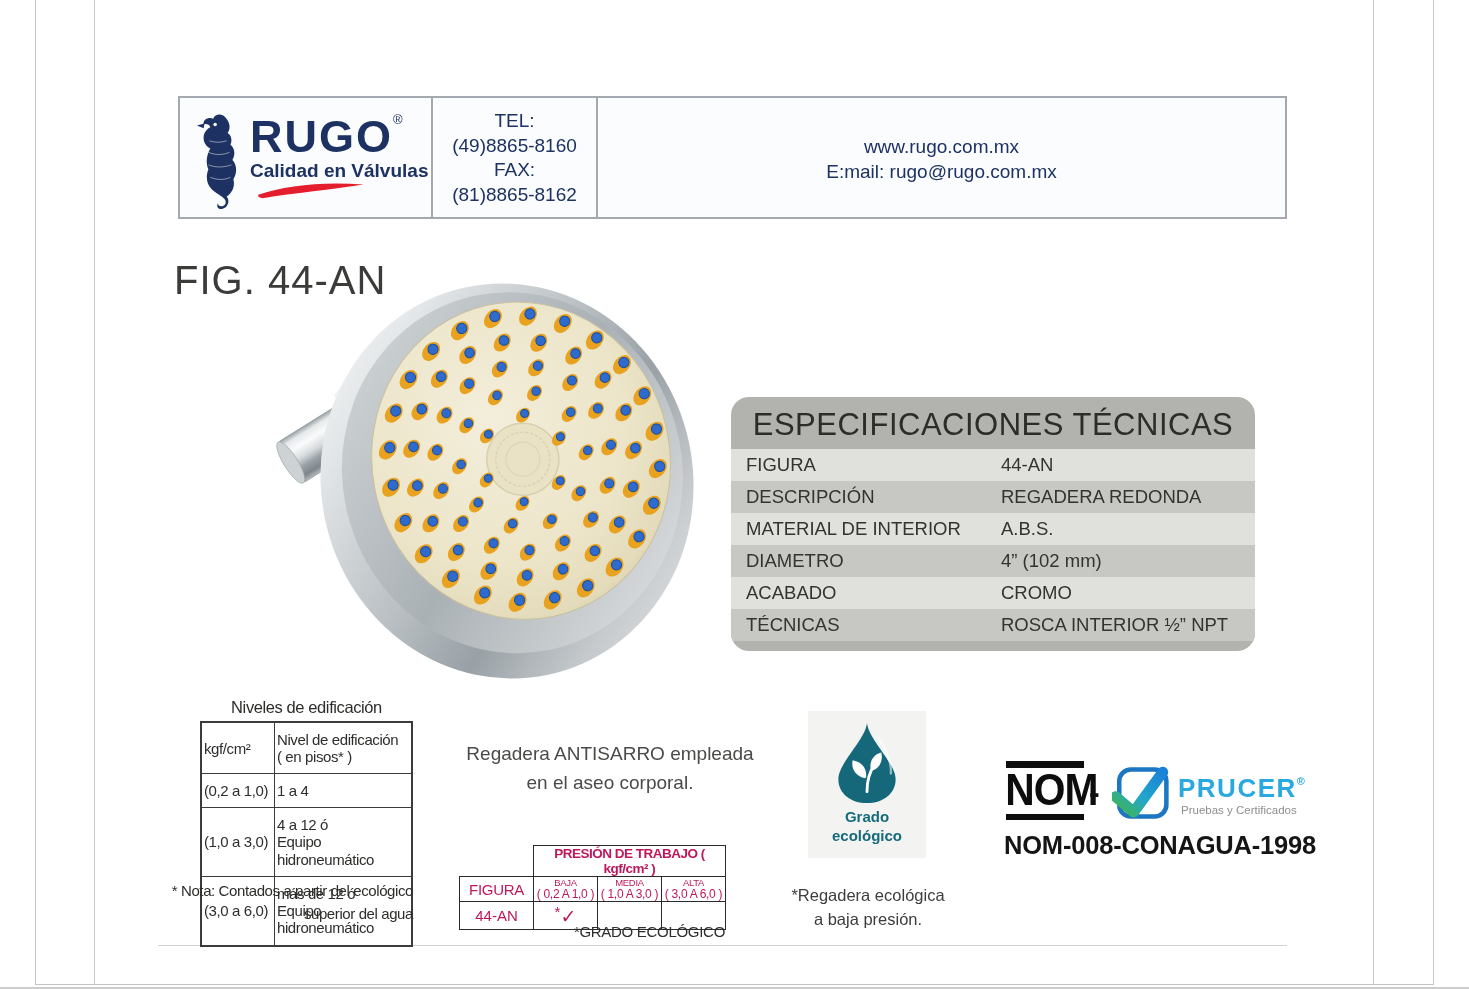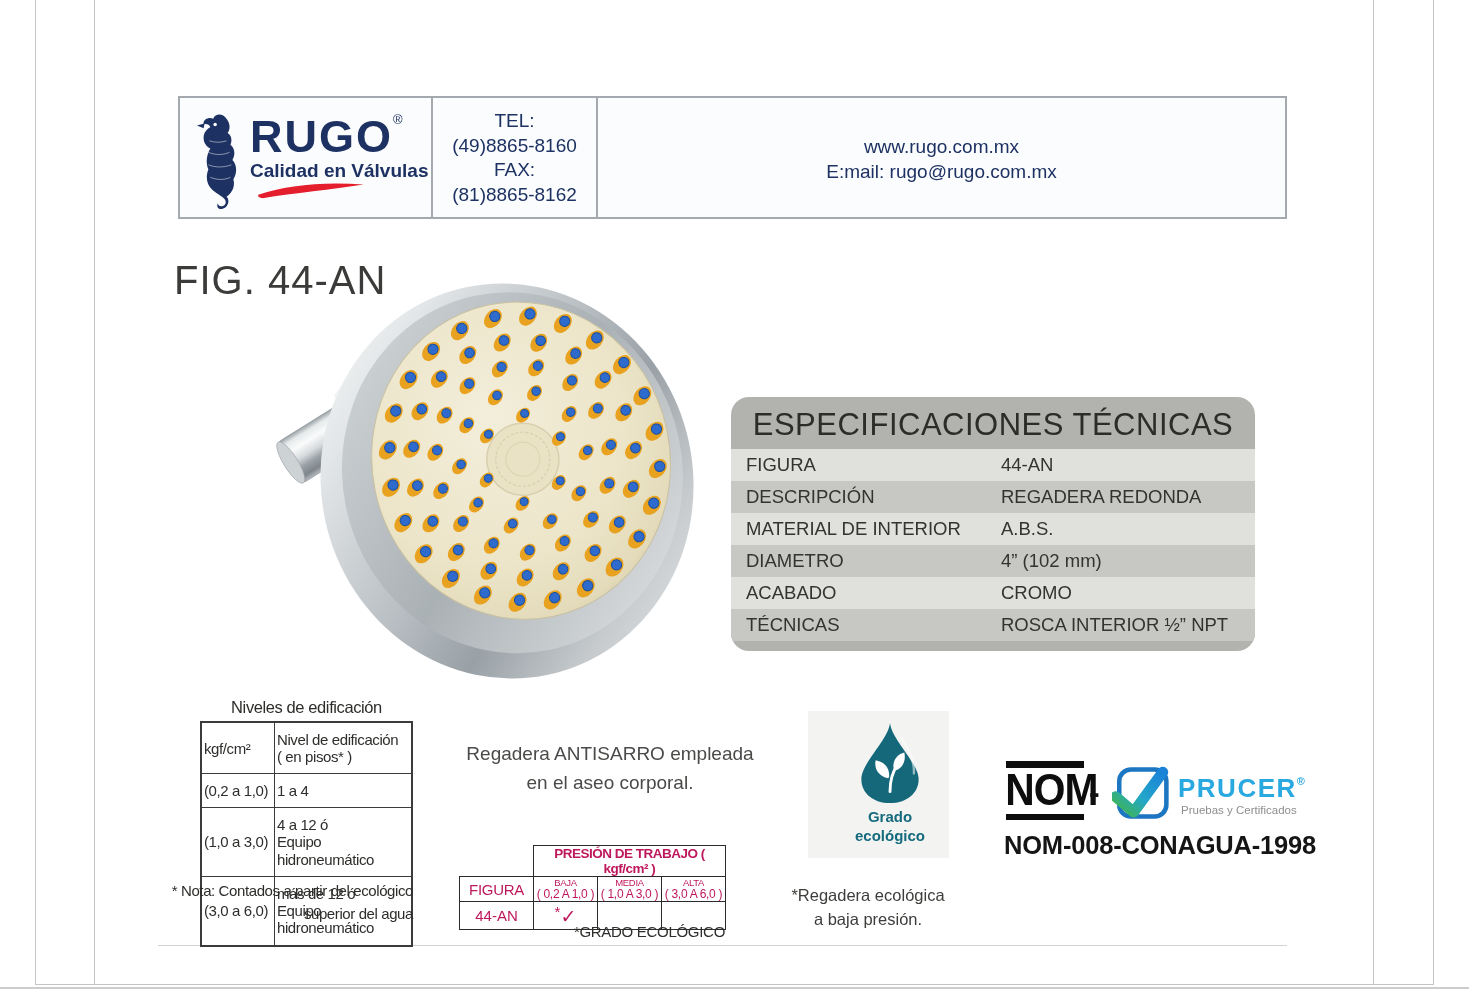--- a/index.html
+++ b/index.html
@@ -70,21 +70,21 @@
   .pres-head .rg{font-size:12px;line-height:1.05;letter-spacing:-0.3px;}
   .pres-figura{font-size:15px;letter-spacing:-0.3px;}
   .pres-data{height:28px;font-size:15px;}
   .checkcell .star{font-size:15px;vertical-align:6px;}
   .checkcell .mark{font-size:19px;}
   #presion-note{position:absolute;left:459px;top:923px;width:266px;text-align:right;
     font-size:15px;color:#2e2e2c;letter-spacing:-0.3px;}
 
   
   #eco-badge{position:absolute;left:808px;top:711px;width:118px;height:147px;background:#f3f3f1;
-    display:flex;flex-direction:column;align-items:center;padding-left:23px;}
+    display:flex;flex-direction:column;align-items:center;}
   #eco-badge svg{margin-top:10px;}
   #eco-label{margin-top:3px;text-align:center;font-size:15px;font-weight:700;color:#156b7d;line-height:1.25;}
   #eco-note{position:absolute;left:780px;top:884px;width:176px;text-align:center;
     font-size:16.5px;color:#3d3d3b;line-height:1.45;}
 
   
   #nom-logo{position:absolute;left:1006px;top:761px;width:78px;text-align:center;color:#0d0d0d;}
   #nom-bar-top{height:7px;background:#0d0d0d;}
   #nom-bar-bottom{height:6px;background:#0d0d0d;margin-top:1px;}
   #nom-text{font-size:40px;font-weight:700;line-height:1.12;letter-spacing:-1px;transform:scale(1.02,1.1);}

